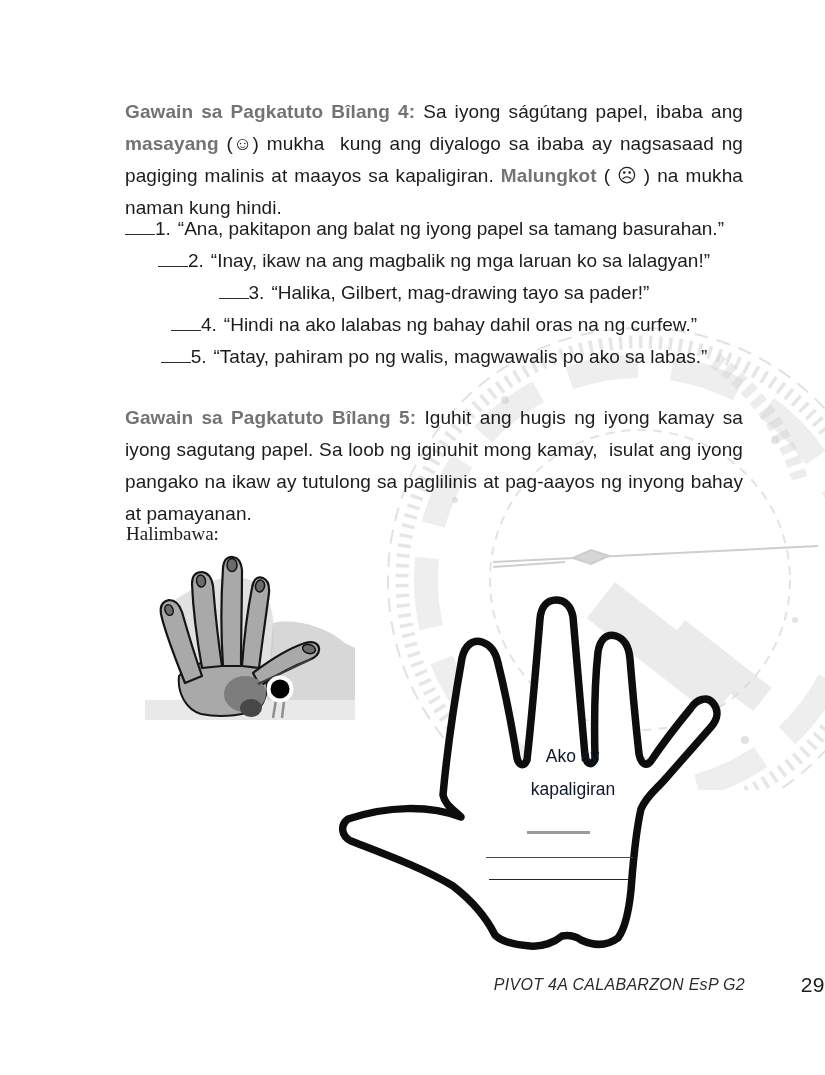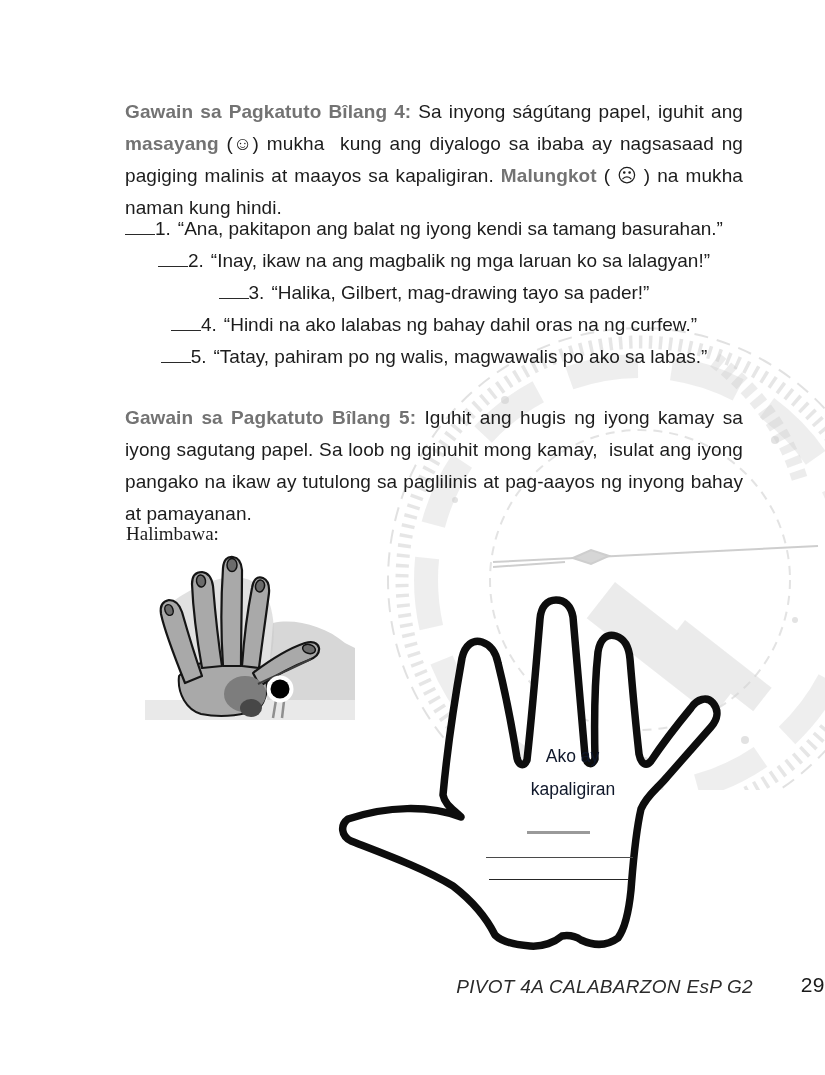--- a/index.html
+++ b/index.html
@@ -19,21 +19,21 @@
     display:inline-block;width:30px;height:15px;
     border-bottom:1.7px solid #2a2a2a;vertical-align:baseline;
   }
   .num{padding-right:7px;}
   .label{position:absolute;left:126px;font-size:19px;line-height:30px;z-index:5;}
   .footer-page{
     position:absolute;left:0;top:973px;width:825px;text-align:right;
     font-size:21px;color:#1a1a1a;z-index:6;letter-spacing:.5px;
   }
   .footer-edition{
-    position:absolute;right:72px;top:976px;font-size:19px;font-style:italic;
+    position:absolute;right:80px;top:976px;font-size:16px;font-style:italic;
     color:#2b2b2b;z-index:6;letter-spacing:.3px;
   }
   .wm{position:absolute;left:385px;top:320px;z-index:1;}
   .photo-hand{position:absolute;left:145px;top:548px;z-index:2;}
   .big-hand{position:absolute;left:335px;top:555px;z-index:2;}
   .hand-text{position:absolute;z-index:3;font-size:17.5px;color:#0f172a;text-align:center;}
   .ht1{left:500px;top:746px;width:145px;}
   .ht2{left:478px;top:779px;width:190px;}
   .wline{position:absolute;z-index:3;}
   .wline-short{left:527px;top:831px;width:63px;height:3px;background:#9a9a9a;}
@@ -68,26 +68,26 @@
       <circle cx="390" cy="120" r="4"></circle>
         <circle cx="70" cy="180" r="3"></circle>
       <circle cx="410" cy="300" r="3"></circle>
         <circle cx="360" cy="420" r="4"></circle>
       <circle cx="120" cy="400" r="3"></circle>
         <circle cx="260" cy="440" r="3"></circle>
     </g>
   </svg>
 
   <p class="para" style="top:96px;margin:0;">
-    <span class="bold">Gawain sa Pagkatuto Bîlang 4:</span><span> Sa inyong ságútang papel, iguhit ang </span><span class="bold">masayang</span><span> (☺) mukha&nbsp; kung ang diyalogo sa ibaba ay nagsasaad ng pagiging malinis at maayos sa kapaligiran. </span><span class="bold">Malungkot</span><span> ( ☹ ) na mukha naman kung hindi.</span>
+    <span class="bold">Gawain sa Pagkatuto Bîlang 4:</span><span> Sa iyong ságútang papel, ibaba ang </span><span class="bold">masayang</span><span> (☺) mukha&nbsp; kung ang diyalogo sa ibaba ay nagsasaad ng pagiging malinis at maayos sa kapaligiran. </span><span class="bold">Malungkot</span><span> ( ☹ ) na mukha naman kung hindi.</span>
   </p>
 
   <div class="list">
     <div class="li li-justify">
-      <span class="blank"></span><span class="num">1.</span><span>“Ana, pakitapon ang balat ng iyong kendi sa tamang basurahan.”</span>
+      <span class="blank"></span><span class="num">1.</span><span>“Ana, pakitapon ang balat ng iyong papel sa tamang basurahan.”</span>
     </div>
     <div class="li">
       <span class="blank"></span><span class="num">2.</span><span>“Inay, ikaw na ang magbalik ng mga laruan ko sa lalagyan!”</span>
     </div>
     <div class="li">
       <span class="blank"></span><span class="num">3.</span><span>“Halika, Gilbert, mag-drawing tayo sa pader!”</span>
     </div>
     <div class="li">
       <span class="blank"></span><span class="num">4.</span><span>“Hindi na ako lalabas ng bahay dahil oras na ng curfew.”</span>
     </div>

